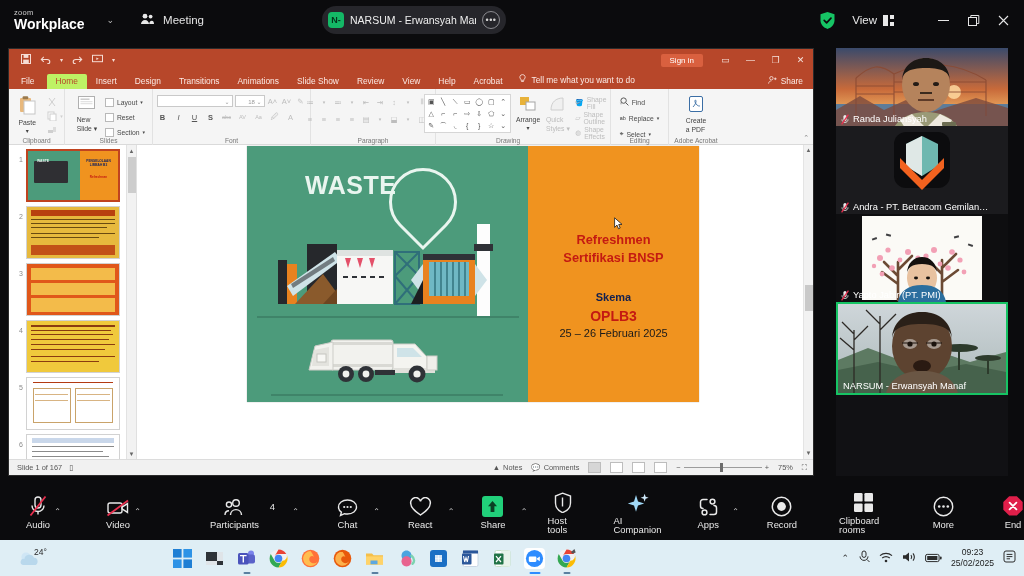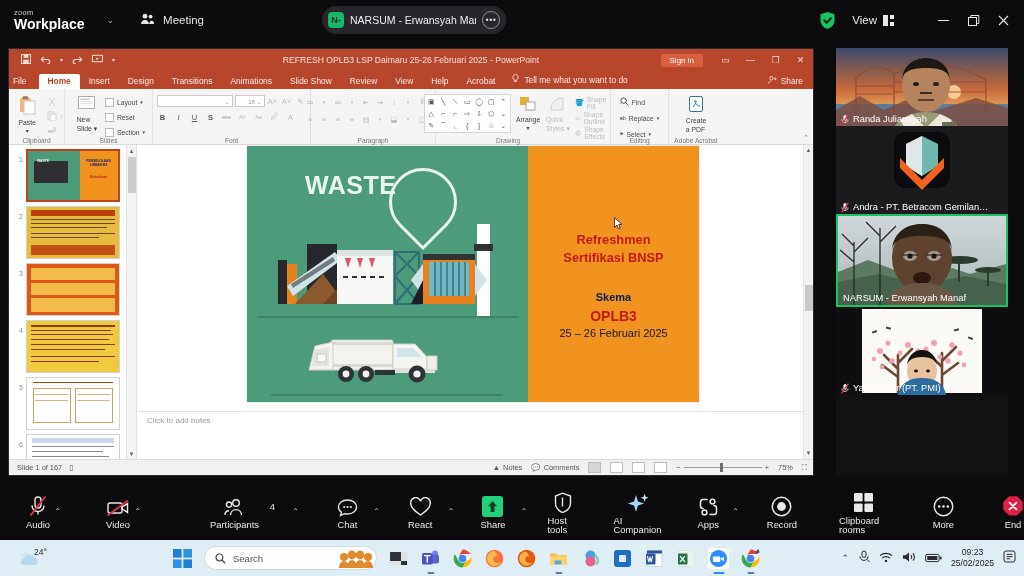--- a/index.html
+++ b/index.html
@@ -47,22 +47,22 @@
   .qat { display:flex; align-items:center; gap:9px; margin-left:12px; color:#f6dcd4; font-size:10px;}
   .qat span { line-height:1; }
   .ppt-title .doc { position:absolute; left:0; right:0; text-align:center; font-size:8.6px;
       color:#f4ded7; pointer-events:none; }
   .ppt-title .tr { position:absolute; right:0; top:0; display:flex; align-items:center; height:22px; }
   .signin { background:#d9603f; color:#fff; font-size:8px; border-radius:2px; padding:2px 9px; margin-right:10px;}
   .tbtn { width:25px; height:22px; display:flex; align-items:center; justify-content:center; color:#f6e3dd; font-size:9px;}
 
   .ppt-tabs { height:18px; background:#b7472a; display:flex; align-items:flex-end; position:relative; }
   .ppt-tabs .tab { font-size:8.4px; color:#fbeae5; padding:3px 9px 4px 9px; line-height:1; }
-  .ppt-tabs .tab.file { padding-left:4px; padding-right:12px; }
-  .ppt-tabs .tab.active { background:#ffffff; color:#b7472a; font-weight:bold; border-radius:2px 2px 0 0;margin-top:28px; }
+  .ppt-tabs .tab.file { padding-left:12px; padding-right:12px; }
+  .ppt-tabs .tab.active { background:#bef264; color:#b7472a; font-weight:normal; border-radius:2px 2px 0 0;margin-top:28px; }
   .tellme { display:flex; align-items:center; gap:5px; font-size:8.4px; color:#fbeae5; margin-left:8px; padding-bottom:4px;}
   .sharebtn { position:absolute; right:10px; bottom:3px; font-size:8.4px; color:#fbeae5; display:flex; align-items:center; gap:4px;}
 
   .ribbon { height:56px; background:#f5f5f5; border-bottom:1px solid #dadada; display:flex; position:relative;}
   .rgroup { position:relative; height:56px; padding:2px 5px 0 5px; display:flex; flex-direction:column;
       align-items:center; border-right:1px solid #e2e2e2; }
   .rgroup .gname { position:absolute; bottom:1px; left:0; right:0; text-align:center; font-size:6.6px; color:#777; }
   .rbody { display:flex; align-items:flex-start; gap:3px; padding-top:2px; height:45px; }
   .bigbtn { display:flex; flex-direction:column; align-items:center; justify-content:flex-start;
       width:34px; font-size:6.8px; color:#444; line-height:1.25; padding-top:2px; }
@@ -257,21 +257,20 @@
               </svg>
           </span>
           <span>
             <svg width="11" height="10" viewBox="0 0 11 10">
                 <rect x=".5" y="1.3" width="10" height="6.4" stroke="#f6dcd4" fill="none"></rect>
                 <path d="M4.3 3.4v2.6L6.8 4.7z" fill="#f6dcd4"></path>
               </svg>
           </span>
           <span style="font-size:6px;">▾</span>
         </div>
-        <div class="doc">REFRESH  OPLB3  LSP Daimaru  25-26 Februari 2025  -  PowerPoint</div>
         <div class="tr">
           <span class="signin">Sign in</span>
           <span class="tbtn">▭</span>
           <span class="tbtn">—</span>
           <span class="tbtn">❐</span>
           <span class="tbtn">✕</span>
         </div>
       </div>
 
       <div class="ppt-tabs">
@@ -703,23 +702,20 @@
               <div class="pp-skema">Skema</div>
               <div class="pp-oplb">OPLB3</div>
               <div class="pp-date">25 – 26  Februari  2025</div>
             </div>
 
             <svg class="cursor" viewBox="0 0 9 13">
               <path d="M.6.8 L.6 10.4 L3 8.1 L4.5 11.8 L6.2 11 L4.7 7.5 L8 7.4 Z" fill="#fff" stroke="#1a1a1a" stroke-width=".8"></path>
             </svg>
           </div>
 
-          <div class="notes">
-            <span>Click to add notes</span>
-          </div>
 
           <div class="vscroll">
             <div class="a">▲</div>
             <div class="thumbv"></div>
             <div class="a" style="position:absolute;bottom:0;left:0;right:0;">▼</div>
           </div>
         </div>
       </div>
 
       <div class="statusbar">
@@ -803,58 +799,20 @@
           <path d="M86 10 L86 50 L70 40 L70 18z" fill="#dfe8e6"></path>
           <path d="M64 32 L86 54 L108 32 L108 42 L86 64 L64 42z" fill="#f2621f"></path>
         </svg>
         <div class="name">
           <svg class="muted-mic" viewBox="0 0 8 11">
             <rect x="2.4" y="1" width="3.2" height="6" rx="1.6" fill="#e9e9e9"></rect>
             <path d="M1 5.4c0 1.8 1.3 3 3 3s3-1.2 3-3" stroke="#e9e9e9" fill="none" stroke-width=".9"></path>
             <path d="M.6 10.4 7.4.6" stroke="#e8304f" stroke-width="1.3"></path>
           </svg>
           <span>Andra - PT. Betracom Gemilan…</span>
-        </div>
-      </div>
-
-      <div class="tile active" style="height:93px;">
-        <svg width="168" height="89" viewBox="0 0 168 89">
-          <defs>
-              <linearGradient id="sky3" x1="0" y1="0" x2="0" y2="1">
-            <stop offset="0" stop-color="#cfd6da"></stop>
-                <stop offset=".62" stop-color="#b9c4c6"></stop>
-                <stop offset="1" stop-color="#7f9083"></stop>
-              </linearGradient>
-            </defs>
-          <rect width="168" height="89" fill="url(#sky3)"></rect>
-          <path d="M0 56 L30 44 L62 56 L96 46 L132 58 L168 48 L168 89 L0 89z" fill="#5d7a62"></path>
-          <path d="M0 66 L40 58 L84 68 L128 60 L168 68 L168 89 L0 89z" fill="#46624c"></path>
-          <g stroke="#2d2a26" stroke-width="1.3" fill="none">
-            <path d="M16 89V26 M16 30 L4 18 M16 36 L30 22 M16 46 L2 34"></path>
-            <path d="M42 89V12 M42 20 L28 6 M42 26 L58 10"></path>
-          </g>
-          <g fill="#2d3b2c">
-              <ellipse cx="122" cy="44" rx="18" ry="4"></ellipse>
-              <rect x="120" y="44" width="2" height="22"></rect>
-            <ellipse cx="150" cy="54" rx="13" ry="3"></ellipse>
-              <rect x="149" y="54" width="2" height="16"></rect>
-            </g>
-
-          <ellipse cx="84" cy="42" rx="30" ry="34" fill="#5d4330"></ellipse>
-          <path d="M54 36c0-18 13-28 30-28s30 10 30 28c0-10-8-16-30-16S54 26 54 36z" fill="#2a2018"></path>
-          <ellipse cx="72" cy="40" rx="7" ry="5" fill="#f0f0ee" opacity=".5"></ellipse>
-          <ellipse cx="96" cy="40" rx="7" ry="5" fill="#f0f0ee" opacity=".5"></ellipse>
-          <ellipse cx="72" cy="40" rx="2.6" ry="2.6" fill="#1b130d"></ellipse>
-          <ellipse cx="96" cy="40" rx="2.6" ry="2.6" fill="#1b130d"></ellipse>
-          <path d="M64 39h16M88 39h16" stroke="#1b130d" stroke-width="1.2" fill="none"></path>
-          <ellipse cx="84" cy="62" rx="9" ry="6" fill="#2a1a12"></ellipse>
-          <path d="M48 89c4-14 16-22 36-22s32 8 36 22z" fill="#6a5644"></path>
-        </svg>
-        <div class="name">
-          <span>NARSUM - Erwansyah Manaf</span>
         </div>
       </div>
 
       <div class="tile" style="height:88px;background:#0e0e10;">
         <svg width="172" height="88" viewBox="0 0 172 88">
           <rect width="172" height="88" fill="#0e0e10"></rect>
           <rect x="26" y="2" width="120" height="84" fill="#fbfaf6"></rect>
           <g stroke="#6b4a34" stroke-width="2.6" fill="none" stroke-linecap="round">
             <path d="M62 86 V48 M62 62 L48 48 M62 56 L76 42 M62 70 L46 58"></path>
             <path d="M106 86 V46 M106 60 L92 46 M106 54 L120 40 M106 68 L122 56"></path>
@@ -891,20 +849,58 @@
         </svg>
         <div class="name">
           <svg class="muted-mic" viewBox="0 0 8 11">
             <rect x="2.4" y="1" width="3.2" height="6" rx="1.6" fill="#e9e9e9"></rect>
             <path d="M1 5.4c0 1.8 1.3 3 3 3s3-1.2 3-3" stroke="#e9e9e9" fill="none" stroke-width=".9"></path>
             <path d="M.6 10.4 7.4.6" stroke="#e8304f" stroke-width="1.3"></path>
           </svg>
           <span>Yapto Jabir (PT. PMI)</span>
         </div>
       </div>
+
+      <div class="tile active" style="height:93px;">
+        <svg width="168" height="89" viewBox="0 0 168 89">
+          <defs>
+              <linearGradient id="sky3" x1="0" y1="0" x2="0" y2="1">
+            <stop offset="0" stop-color="#cfd6da"></stop>
+                <stop offset=".62" stop-color="#b9c4c6"></stop>
+                <stop offset="1" stop-color="#7f9083"></stop>
+              </linearGradient>
+            </defs>
+          <rect width="168" height="89" fill="url(#sky3)"></rect>
+          <path d="M0 56 L30 44 L62 56 L96 46 L132 58 L168 48 L168 89 L0 89z" fill="#5d7a62"></path>
+          <path d="M0 66 L40 58 L84 68 L128 60 L168 68 L168 89 L0 89z" fill="#46624c"></path>
+          <g stroke="#2d2a26" stroke-width="1.3" fill="none">
+            <path d="M16 89V26 M16 30 L4 18 M16 36 L30 22 M16 46 L2 34"></path>
+            <path d="M42 89V12 M42 20 L28 6 M42 26 L58 10"></path>
+          </g>
+          <g fill="#2d3b2c">
+              <ellipse cx="122" cy="44" rx="18" ry="4"></ellipse>
+              <rect x="120" y="44" width="2" height="22"></rect>
+            <ellipse cx="150" cy="54" rx="13" ry="3"></ellipse>
+              <rect x="149" y="54" width="2" height="16"></rect>
+            </g>
+
+          <ellipse cx="84" cy="42" rx="30" ry="34" fill="#5d4330"></ellipse>
+          <path d="M54 36c0-18 13-28 30-28s30 10 30 28c0-10-8-16-30-16S54 26 54 36z" fill="#2a2018"></path>
+          <ellipse cx="72" cy="40" rx="7" ry="5" fill="#f0f0ee" opacity=".5"></ellipse>
+          <ellipse cx="96" cy="40" rx="7" ry="5" fill="#f0f0ee" opacity=".5"></ellipse>
+          <ellipse cx="72" cy="40" rx="2.6" ry="2.6" fill="#1b130d"></ellipse>
+          <ellipse cx="96" cy="40" rx="2.6" ry="2.6" fill="#1b130d"></ellipse>
+          <path d="M64 39h16M88 39h16" stroke="#1b130d" stroke-width="1.2" fill="none"></path>
+          <ellipse cx="84" cy="62" rx="9" ry="6" fill="#2a1a12"></ellipse>
+          <path d="M48 89c4-14 16-22 36-22s32 8 36 22z" fill="#6a5644"></path>
+        </svg>
+        <div class="name">
+          <span>NARSUM - Erwansyah Manaf</span>
+        </div>
+      </div>
     </div>
   </div>
 
   <div class="ctrlbar">
 
     <div class="ctl" style="margin-left:26px;">
       <span class="icn">
         <svg width="20" height="22" viewBox="0 0 20 22">
             <rect x="7" y="2" width="6" height="11" rx="3" stroke="#e9e9e9" fill="none" stroke-width="1.4"></rect>
             <path d="M4 10.5c0 3.3 2.7 6 6 6s6-2.7 6-6" stroke="#e9e9e9" fill="none" stroke-width="1.4"></path>
@@ -1067,39 +1063,20 @@
     <div class="tbcenter">
       <span class="tbicon">
         <svg width="19" height="19" viewBox="0 0 19 19">
             <rect x="0" y="0" width="8.6" height="8.6" fill="#1f7fd4"></rect>
             <rect x="10.4" y="0" width="8.6" height="8.6" fill="#2e93e6"></rect>
             <rect x="0" y="10.4" width="8.6" height="8.6" fill="#2e93e6"></rect>
             <rect x="10.4" y="10.4" width="8.6" height="8.6" fill="#1f7fd4"></rect>
           </svg>
       </span>
 
-      <span class="searchbox">
-        <svg width="11" height="11" viewBox="0 0 11 11">
-            <circle cx="4.4" cy="4.4" r="3.4" stroke="#4a4a4a" fill="none" stroke-width="1.2"></circle>
-            <path d="M7 7 10.2 10.2" stroke="#4a4a4a" stroke-width="1.3"></path>
-          </svg>
-        <span>Search</span>
-        <svg width="36" height="22" viewBox="0 0 36 22" style="position:absolute;right:2px;top:1px;">
-          <g fill="#e08a2e">
-              <circle cx="6" cy="9" r="4"></circle>
-              <circle cx="14" cy="7" r="4.4"></circle>
-              <circle cx="22" cy="7" r="4.4"></circle>
-              <circle cx="30" cy="9" r="4"></circle>
-          <path d="M1 20c0-4 2.4-7 5-7s5 3 5 7z"></path>
-              <path d="M9 20c0-4.4 2.4-8 5-8s5 3.6 5 8z"></path>
-              <path d="M17 20c0-4.4 2.4-8 5-8s5 3.6 5 8z"></path>
-              <path d="M25 20c0-4 2.4-7 5-7s5 3 5 7z"></path>
-            </g>
-        </svg>
-      </span>
 
       <span class="tbicon">
         <svg width="19" height="17" viewBox="0 0 19 17">
             <rect x="1" y="2" width="17" height="13" fill="#dfe4e8"></rect>
             <rect x="1" y="2" width="11" height="9" fill="#2e3338"></rect>
             <rect x="12" y="11" width="6" height="4" fill="#2e3338"></rect>
           </svg>
       </span>
 
       <span class="tbicon">

